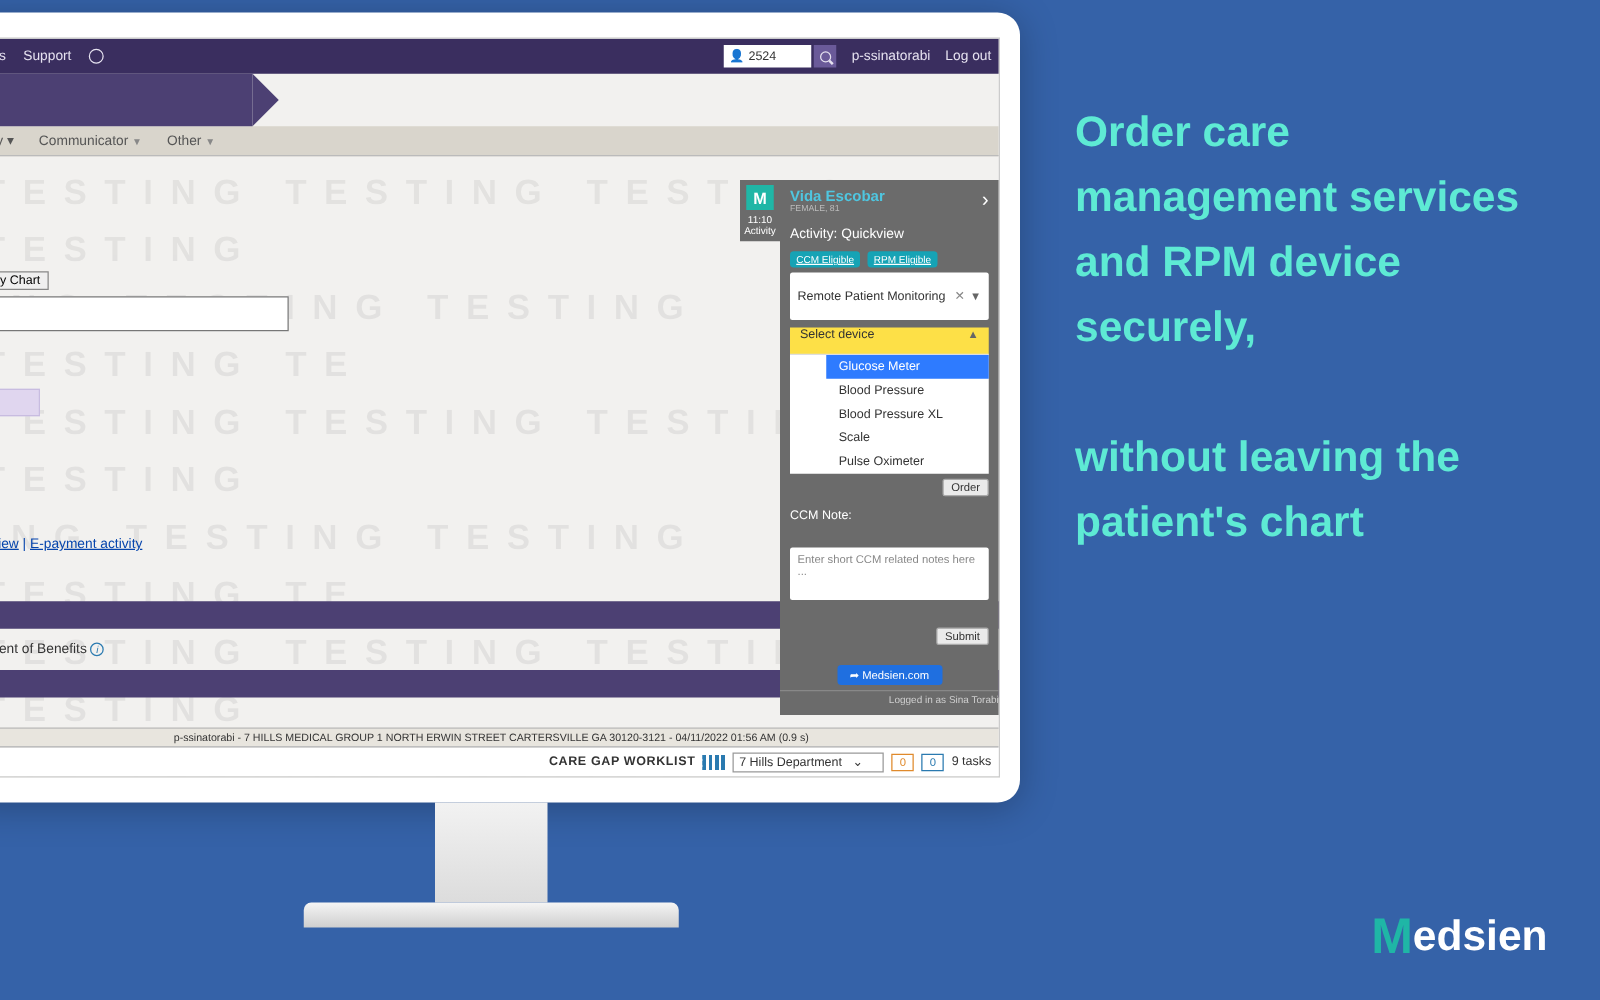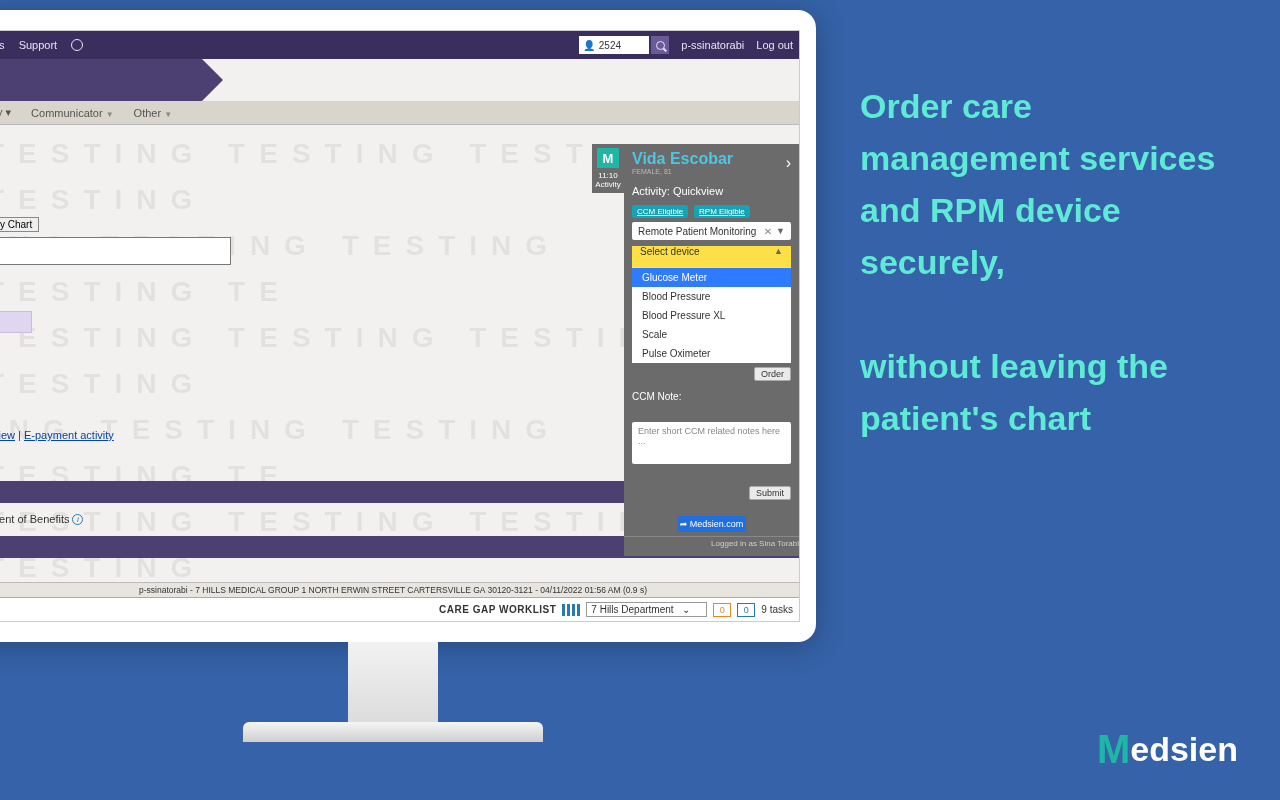--- a/index.html
+++ b/index.html
@@ -56,40 +56,40 @@
 .countbox { width:18px; height:14px; border:1px solid; display:flex; align-items:center; justify-content:center; font-size:9px; }
 .countbox.o { border-color:#e08a2c; color:#e08a2c; }
 .countbox.b { border-color:#2a7ab0; color:#2a7ab0; }
 
 
 .panel { position:absolute; right:0; top:113px; width:175px; background:#6b6b6b; color:#fff; font-size:10px; padding-bottom:6px; }
 .ptab { position:absolute; left:-32px; top:0; width:32px; background:#6b6b6b; text-align:center; padding:4px 0; }
 .ptab .m { width:22px; height:20px; background:#1fb6a6; margin:0 auto 3px; display:flex; align-items:center; justify-content:center; font-weight:bold; font-size:13px; color:#fff; }
 .ptab .t { font-size:8px; line-height:9px; }
 .phead { display:flex; align-items:center; padding:6px 8px; gap:6px; }
-.phead .nm { color:#4fc6e0; font-size:16px; font-weight:bold; }
+.phead .nm { color:#4fc6e0; font-size:12px; font-weight:bold; }
 .phead .sub { font-size:7px; color:#bbb; }
 .chev { margin-left:auto; font-size:16px; color:#fff; cursor:pointer; }
 .prow { padding:4px 8px; }
 .badge { display:inline-block; background:#16a3b5; color:#fff; font-size:8px; padding:2px 5px; border-radius:3px; margin-right:3px;text-decoration:underline; }
 .sect { font-size:11px; padding:2px 8px 6px; }
-.selbox { margin:0 8px 6px; background:#fff; color:#333; height:18px; display:flex; align-items:center; padding:0 6px; font-size:10px; border-radius:2px; position:relative; }
+.selbox { margin:0 8px 6px; background:#fff; color:#333; height:38px; display:flex; align-items:center; padding:0 6px; font-size:10px; border-radius:2px; position:relative; }
 .selbox .x { margin-left:auto; margin-right:4px; color:#888; cursor:pointer; }
 .selbox .dd { color:#666; cursor:pointer; font-size:9px; }
 .drophead { margin:0 8px; background:#fde047; color:#333; height:22px; display:flex; align-items:flex-start; padding:0 8px; font-size:10px; border-bottom:1px solid #ddd; }
 .drophead .up { margin-left:auto; color:#666; font-size:9px; }
-.droplist { margin:0 8px; background:#fff; color:#333; }
+.droplist { margin:0 8px; background:#fff; color:#333;padding-left:29px; }
 .dropitem { padding:4px 10px; font-size:10px; cursor:pointer; }
 .dropitem.sel { background:#2e7bff; color:#fff; }
 .orderbtn { float:right; margin:4px 8px 0 0; background:#eaeaea; color:#333; border:1px solid #aaa; font-size:9px; padding:1px 6px; border-radius:2px; cursor:pointer; }
 .clr { clear:both; }
 .notelbl { padding:10px 8px 4px; font-size:10px; }
 .notebox { margin:16px 8px; background:#fff; color:#888; font-size:9px; padding:4px 6px; height:42px; border-radius:2px; }
 .submitbtn { float:right; margin:6px 8px 0 0; background:#eaeaea; color:#333; border:1px solid #aaa; font-size:9px; padding:1px 6px; border-radius:2px; cursor:pointer; }
-.medlink { display:block; width:68px; margin:16px auto 4px; background:#1f6fe0; color:#fff; font-size:9px; text-align:center; padding:3px 0; border-radius:3px; cursor:pointer; }
+.medlink { display:block; width:84px; margin:16px auto 4px; background:#1f6fe0; color:#fff; font-size:9px; text-align:center; padding:3px 0; border-radius:3px; cursor:pointer; }
 .loggedin { text-align:right; font-size:8px; color:#cfcfcf; padding:2px 0; border-top:1px solid #888; margin-top:4px; }
 
 
 .headline { position:absolute; right:50px; top:80px; width:370px; color:#5eead4; font-weight:800; font-size:34px; line-height:52px; }
 .logo { position:absolute; right:42px; bottom:28px; color:#fff; font-size:34px; font-weight:700; display:flex; align-items:center; }
 .logo .m { color:#1fb6a6; font-size:40px; font-weight:800; }
 </style>
 </head>
 <body>
 

